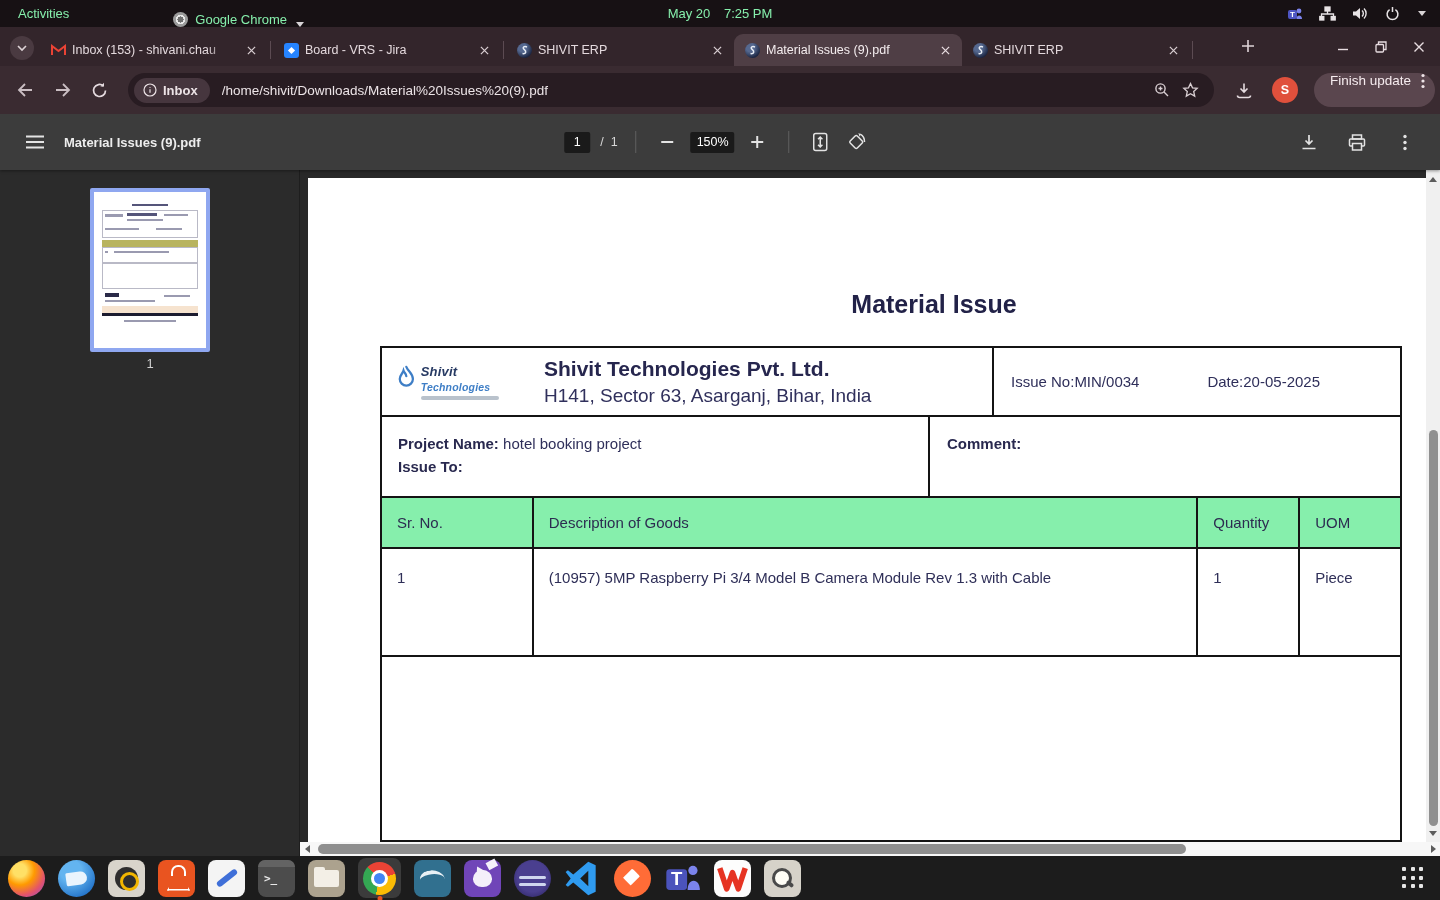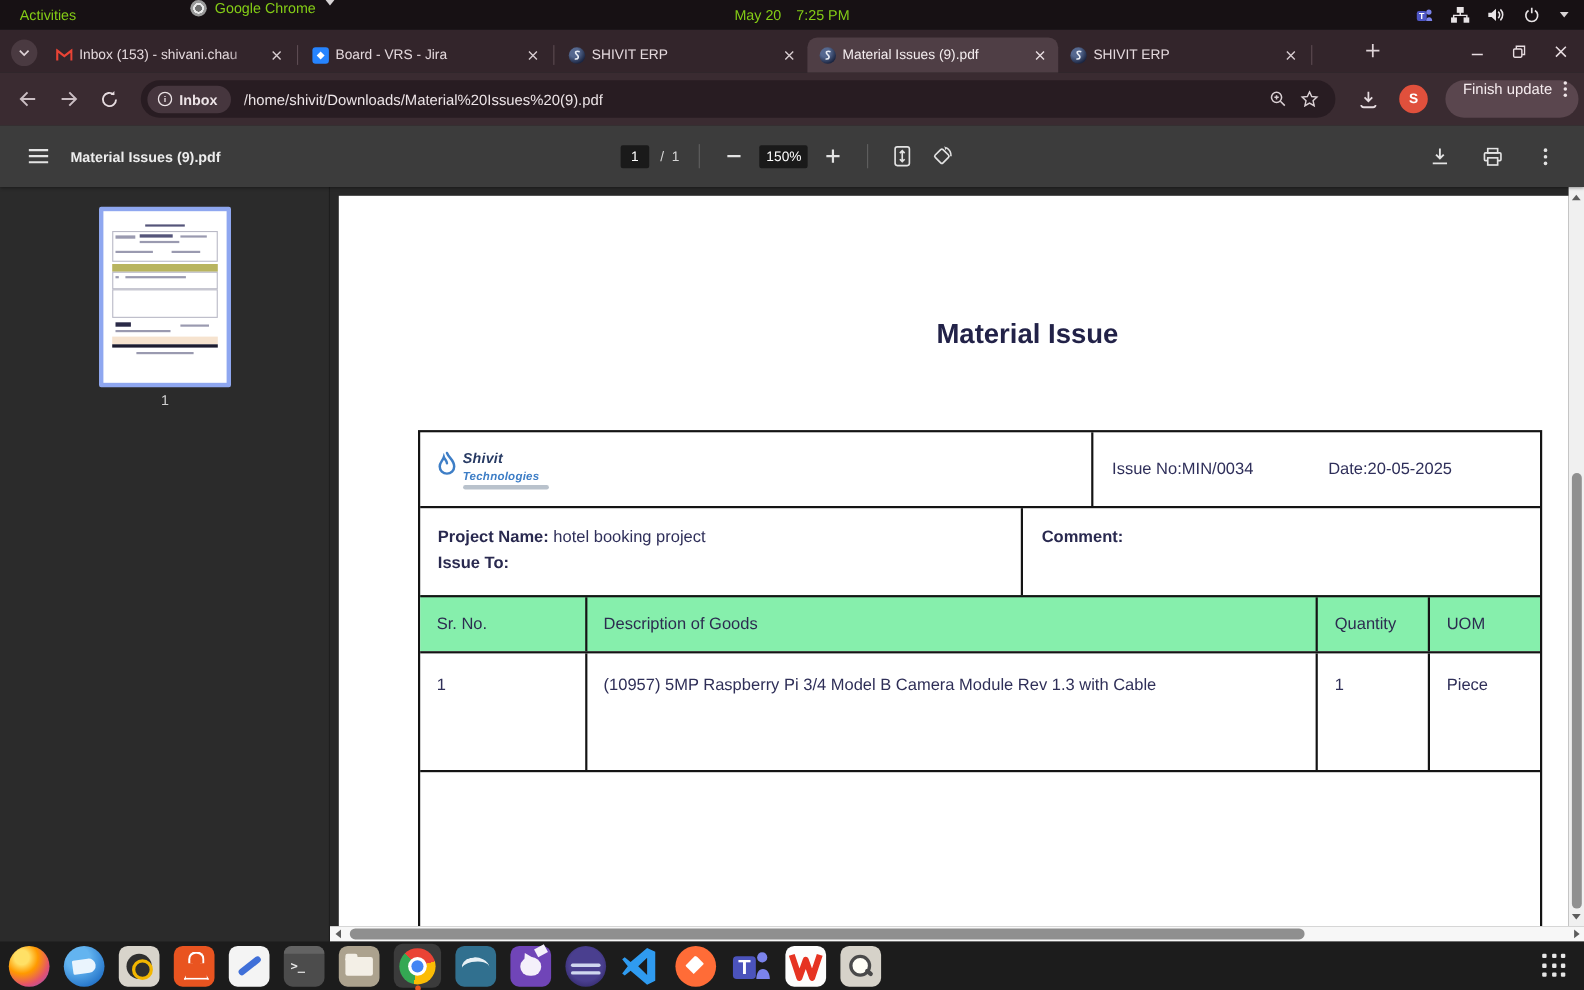--- a/index.html
+++ b/index.html
@@ -1,23 +1,23 @@
 <!DOCTYPE html>
 <html><head>
 <meta charset="utf-8">
 <style>
   * { margin:0; padding:0; box-sizing:border-box; }
   html,body { width:1440px; height:900px; background:#282828; font-family:"Liberation Sans",sans-serif; overflow:hidden; }
   #screen { position:relative; width:1440px; height:900px; }
 
   
-  .sysbar { position:absolute; left:0; top:0; width:1440px; height:27px; background:#171114; color:#84cc16;
+  .sysbar { position:absolute; left:0; top:0; width:1440px; height:27px; background:#171114; color:#86efac;
             display:flex; align-items:center; font-size:13px; z-index:30; }
   .sys-activities { padding:0 18px; height:100%; display:flex; align-items:center; cursor:pointer; }
-  .sys-appmenu { display:flex; align-items:flex-start; gap:7px; margin-left:78px; height:100%; padding:0 8px; cursor:pointer; }
+  .sys-appmenu { display:flex; align-items:flex-end; gap:7px; margin-left:78px; height:100%; padding:0 8px; cursor:pointer; }
   .mini-chrome { width:15px; height:15px; border-radius:50%; background:radial-gradient(circle at 50% 50%, #6d6d6d 0 28%, #e9e9e9 30% 45%, #9b9b9b 47% 100%); }
   .sys-caret { width:0; height:0; border-left:4px solid transparent; border-right:4px solid transparent; border-top:5px solid #d8d4d6; margin-left:2px; }
   .sys-clock { position:absolute; left:0; right:0; text-align:center; pointer-events:none; }
   .sys-clock span { pointer-events:auto; cursor:pointer; }
   .sys-clock .t { margin-left:10px; }
   .sys-tray { margin-left:auto; display:flex; align-items:center; gap:16px; padding-right:14px; height:100%; }
   .tray-ico { display:flex; align-items:center; }
 
   
   .tabstrip { position:absolute; left:0; top:27px; width:1440px; height:39px; background:#33252b; z-index:29; }
@@ -77,21 +77,21 @@
   .tp-olive { background:#b8b45f; }
   .tp-peach { background:#f6e3cf; }
   .tp-dark { background:#2a2a48; }
   .tp-border { position:absolute; border:1px solid #b9b9c6; background:transparent; }
 
   
   .pagearea { position:absolute; left:300px; top:0; width:1140px; height:686px; }
   .page { position:absolute; left:8px; top:8px; width:1118px; height:664px; background:#ffffff; overflow:hidden; color:#2f2f5a; }
   .page-inner { position:absolute; left:0; top:0; width:1252px; height:664px; }
   .doc-title { position:absolute; left:0; top:112px; width:1252px; text-align:center; font-size:25px; font-weight:700; color:#222248; }
-  .doc-table { position:absolute; left:72px; top:168px; width:1022px; border:2px solid #141414;margin-top:45px; }
+  .doc-table { position:absolute; left:72px; top:168px; width:1022px; border:2px solid #141414; }
   .drow { display:flex; border-top:2px solid #141414; }
   .drow:first-child { border-top:none; }
   .dcell { border-left:2px solid #141414; }
   .dcell:first-child { border-left:none; }
   .row-company { height:67px; }
   .row-company .c-left { width:610px; display:flex; align-items:center; padding-left:14px; gap:20px; }
   .row-company .c-right { width:408px; display:flex; align-items:center; gap:68px; padding-left:17px; font-size:15px; }
   .company-name { font-size:21px; font-weight:700; color:#26264e; line-height:27px; }
   .company-addr { font-size:19px; color:#30305c; line-height:27px; }
   .logo { display:flex; align-items:flex-start; gap:4px; width:128px; }
@@ -496,20 +496,22 @@
                 <span class="logo">
                   <svg width="22" height="30" viewBox="0 0 22 30">
                       <path d="M11 2C13 7 18 9 18 15a7 7 0 0 1-14 0c0-4 3-5.5 4-9 .8 2.5 3 3.5 3 6" fill="none" stroke="#3e7ec6" stroke-width="2.4" stroke-linecap="round"></path>
                     </svg>
                   <span class="logo-text">
                     <div class="l1"><span>Shivit</span> <span class="blue">Technologies</span></div>
                     <div class="logo-tagline"></div>
                   </span>
                 </span>
                 <span>
+                  <div class="company-name">Shivit Technologies Pvt. Ltd.</div>
+                  <div class="company-addr">H141, Sector 63, Asarganj, Bihar, India</div>
                 </span>
               </div>
               <div class="dcell c-right">
                 <span><span>Issue No:</span><span>MIN/0034</span></span>
                 <span><span>Date:</span><span>20-05-2025</span></span>
               </div>
             </div>
 
             <div class="drow row-meta">
               <div class="dcell c-left">

